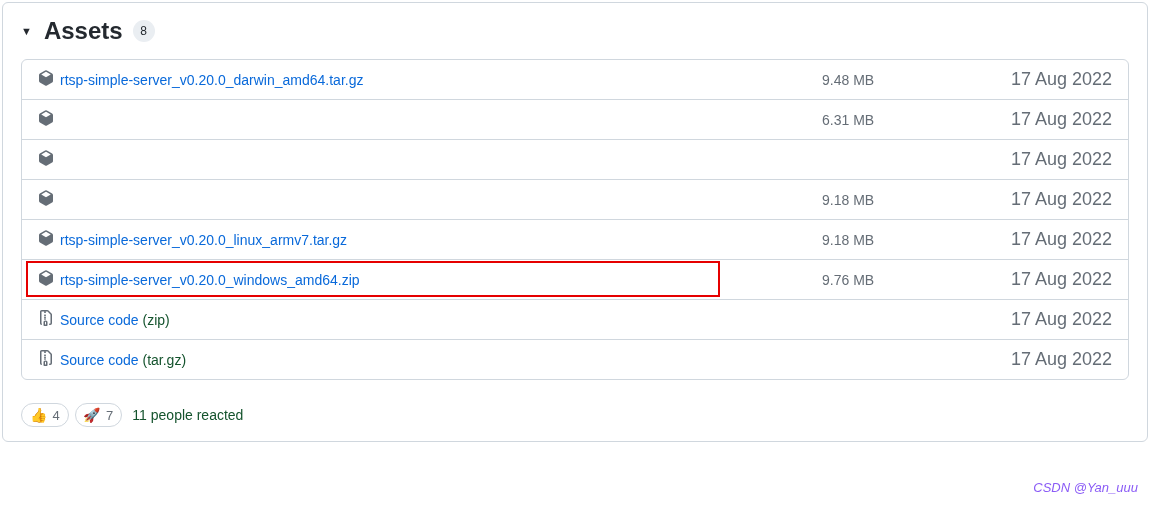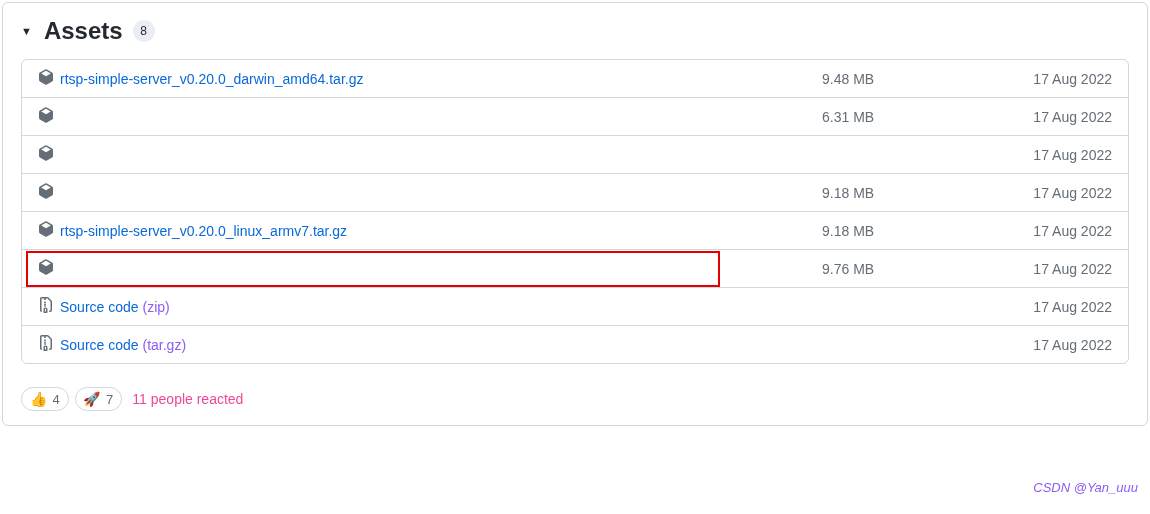--- a/index.html
+++ b/index.html
@@ -75,39 +75,39 @@
     }
     .asset-size {
       width: 180px;
       color: #656d76;
       font-size: 14px;
     }
     .asset-date {
       width: 110px;
       color: #656d76;
       text-align: right;
-      font-size: 14px;
+      font-size: 18px;
     }
     .package-icon, .file-zip-icon {
       color: #656d76;
       width: 16px;
       height: 16px;
       flex-shrink: 0;
     }
     .highlight-box {
       position: absolute;
       border: 2px solid #e60000;
       pointer-events: none;
       top: 1px;
       left: 4px;
       width: 694px;
       height: 36px;
     }
     .muted {
-      color: #8b5cf6;
+      color: #14532d;
       text-align: right;
     }
     .reactions {
       display: flex;
       align-items: center;
       gap: 10px;
       padding-top: 2px;
     }
     .reaction-pill {
       display: inline-flex;
@@ -118,21 +118,21 @@
       padding: 3px 8px;
       font-size: 13px;
       color: #656d76;
       background: #fff;
       cursor: pointer;
     }
     .reaction-pill .emoji {
       font-size: 14px;
     }
     .reacted-text {
-      color: #ec4899;
+      color: #14532d;
       font-size: 14px;
     }
     .watermark {
       position: absolute;
       right: 12px;
       top: 480px;
       color: #8b5cf6;
       font-size: 13px;
       font-style: italic;
     }
@@ -192,20 +192,21 @@
           <a href="#">rtsp-simple-server_v0.20.0_linux_armv7.tar.gz</a>
         </div>
         <div class="asset-size">9.18 MB</div>
         <div class="asset-date">17 Aug 2022</div>
       </div>
       <div class="asset-row">
         <div class="asset-name">
           <span><svg class="package-icon" viewBox="0 0 16 16" fill="currentColor">
               <path d="M8.878.392a1.75 1.75 0 0 0-1.756 0l-5.25 3.045A1.75 1.75 0 0 0 1 4.951v6.098c0 .624.332 1.2.872 1.514l5.25 3.045a1.75 1.75 0 0 0 1.756 0l5.25-3.045c.54-.313.872-.89.872-1.514V4.951c0-.624-.332-1.2-.872-1.514L8.878.392ZM7.875 1.69a.25.25 0 0 1 .25 0l4.63 2.685L8 7.133 3.245 4.375l4.63-2.685ZM2.5 5.677v5.372c0 .09.047.171.125.216l4.625 2.683V8.432L2.5 5.677Zm6.25 8.271 4.625-2.683a.25.25 0 0 0 .125-.216V5.677L8.75 8.432v5.516Z"></path>
             </svg></span>
+          <a href="#">rtsp-simple-server_v0.20.0_windows_amd64.zip</a>
         </div>
         <div class="asset-size">9.76 MB</div>
         <div class="asset-date">17 Aug 2022</div>
         <div class="highlight-box"></div>
       </div>
       <div class="asset-row">
         <div class="asset-name">
           <span><svg class="file-zip-icon" viewBox="0 0 16 16" fill="currentColor">
               <path d="M3.5 1.75v11.5c0 .09.048.173.126.217a.75.75 0 0 1-.752 1.298A1.748 1.748 0 0 1 2 13.25V1.75C2 .784 2.784 0 3.75 0h5.586c.464 0 .909.185 1.237.513l2.914 2.914c.329.328.513.773.513 1.237v8.586A1.75 1.75 0 0 1 12.25 15h-.5a.75.75 0 0 1 0-1.5h.5a.25.25 0 0 0 .25-.25V4.664a.25.25 0 0 0-.073-.177L9.513 1.573a.25.25 0 0 0-.177-.073H7.25a.75.75 0 0 1 0 1.5h-.5a.75.75 0 0 1 0-1.5h-3a.25.25 0 0 0-.25.25Zm3.75 8.75h.5c.966 0 1.75.784 1.75 1.75v3a.75.75 0 0 1-.75.75h-2.5a.75.75 0 0 1-.75-.75v-3c0-.966.784-1.75 1.75-1.75ZM6 5.25a.75.75 0 0 1 .75-.75h.5a.75.75 0 0 1 0 1.5h-.5A.75.75 0 0 1 6 5.25Zm.75 1.25h.5a.75.75 0 0 1 0 1.5h-.5a.75.75 0 0 1 0-1.5Zm-.75 2.5a.75.75 0 0 1 .75-.75h.5a.75.75 0 0 1 0 1.5h-.5A.75.75 0 0 1 6 9Zm1 3v2.5h1v-2.5a.25.25 0 0 0-.25-.25h-.5a.25.25 0 0 0-.25.25Z"></path>
             </svg></span>

